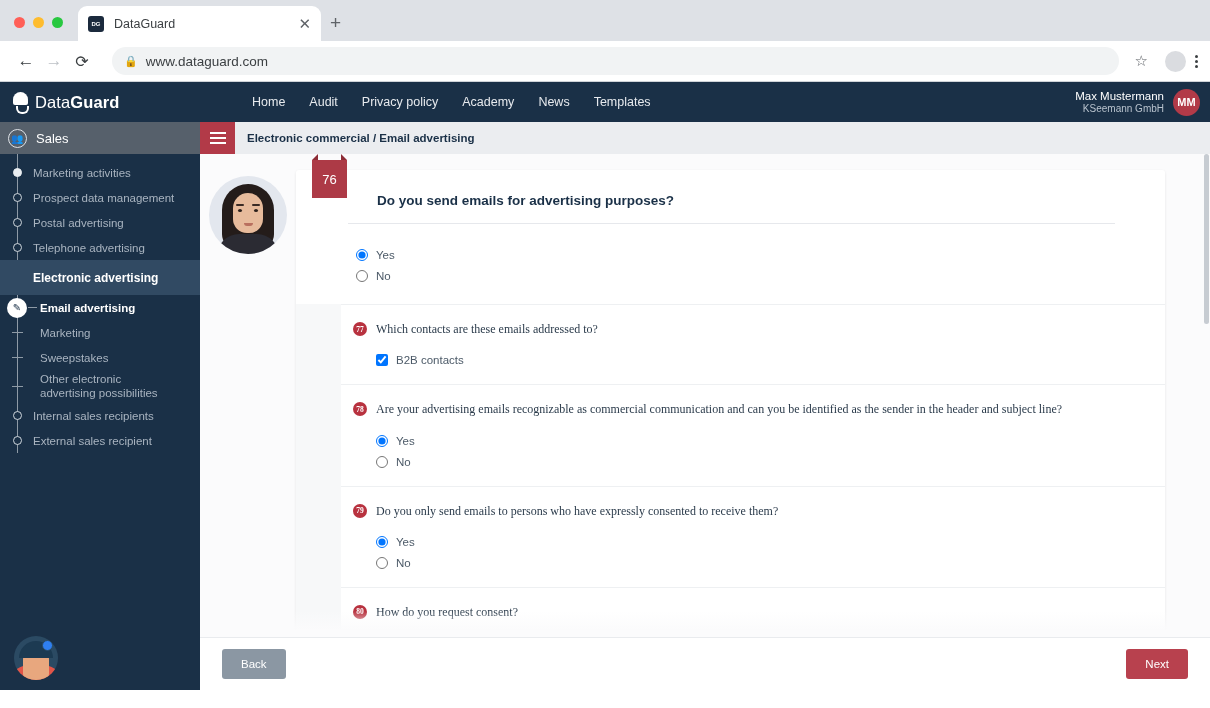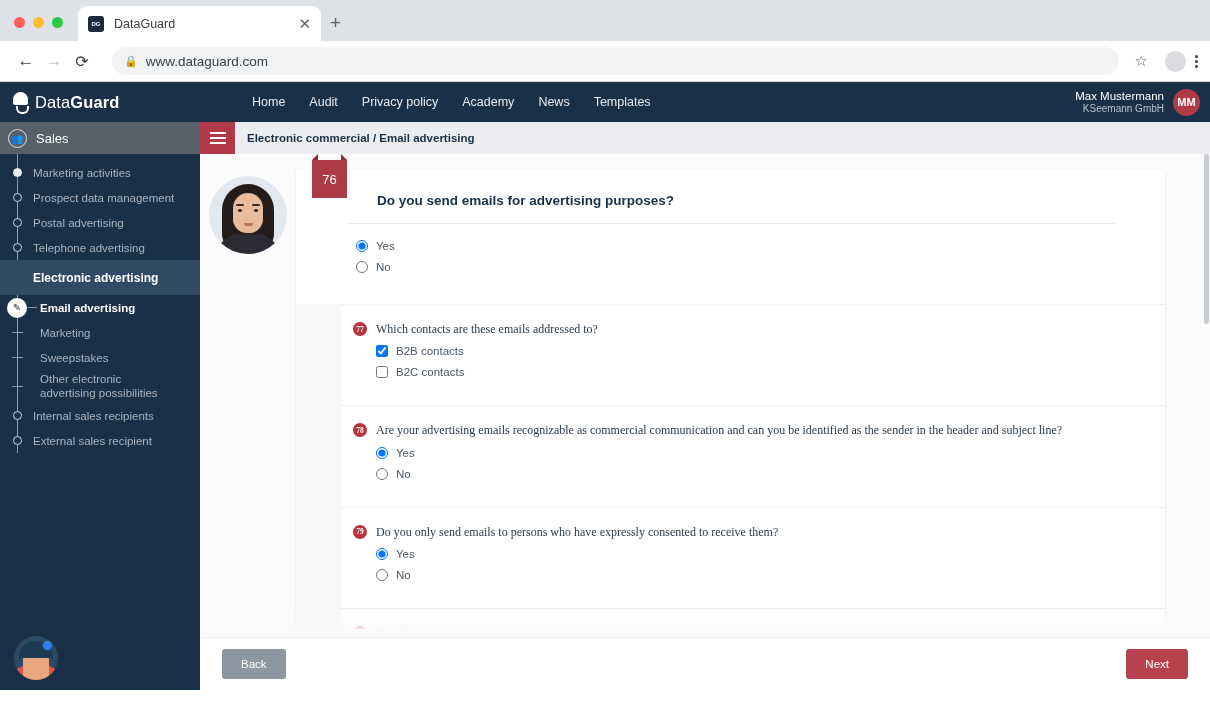--- a/index.html
+++ b/index.html
@@ -273,21 +273,21 @@
   .q-main-title {
     font-size: 13.5px; font-weight: bold; color: #1a3047;
     padding: 22px 0 0 30px; line-height: 1.35;
   }
   .q-main-divider {
     height: 1px; background: #e6e8ec; margin: 13px 50px 0 52px;
   }
   .q-main-options { padding: 16px 0 22px 60px; }
 
   .opt-row {
-    display: flex; align-items: flex-start; gap: 8px;
+    display: flex; align-items: flex-end; gap: 8px;
     height: 21px; cursor: pointer;
   }
   .opt-row input { margin: 0; cursor: pointer; width: 12px; height: 12px; }
   .opt-row label { font-size: 11.5px; color: #4c5a68; cursor: pointer; }
 
   .sub-wrap { padding-left: 45px; background: #f7f8f9; }
   .subq {
     background: #fff; padding: 16px 20px 18px 0;
     border-top: 1px solid #eef0f2;
     position: relative;
@@ -508,24 +508,20 @@
               <div class="subq">
                 <div class="subq-head">
                   <div class="badge-num">77</div>
                   <div class="subq-text">Which contacts are these emails addressed to?</div>
                 </div>
                 <div class="subq-options">
                   <div class="opt-row">
                     <input type="checkbox" checked="" style="">
                     <label>B2B contacts</label>
                   </div>
-                  <div class="opt-row">
-                    <input type="checkbox" style="">
-                    <label>B2C contacts</label>
-                  </div>
                 </div>
               </div>
 
               <div class="subq">
                 <div class="subq-head">
                   <div class="badge-num">78</div>
                   <div class="subq-text">Are your advertising emails recognizable as commercial communication and can you be identified as the sender in the header and subject line?</div>
                 </div>
                 <div class="subq-options">
                   <div class="opt-row">

